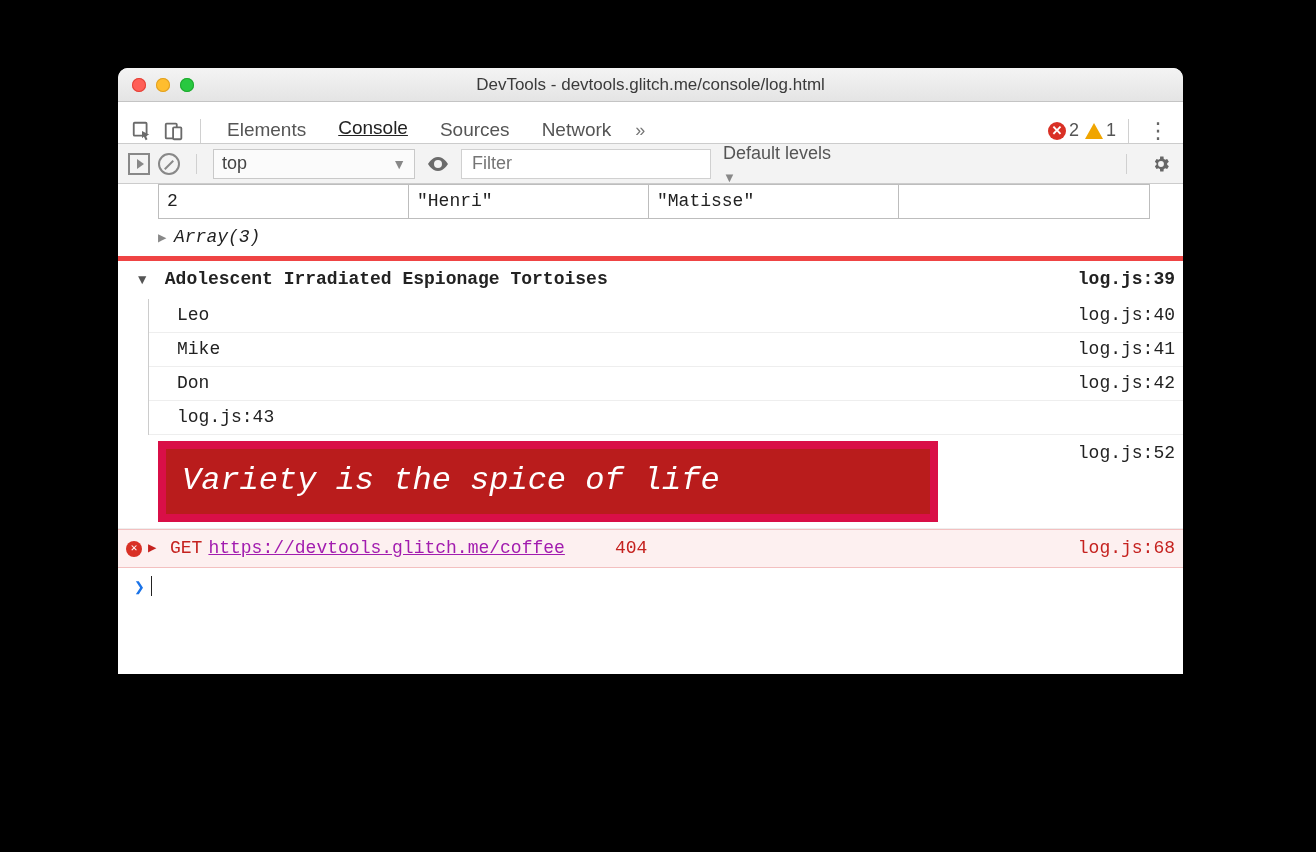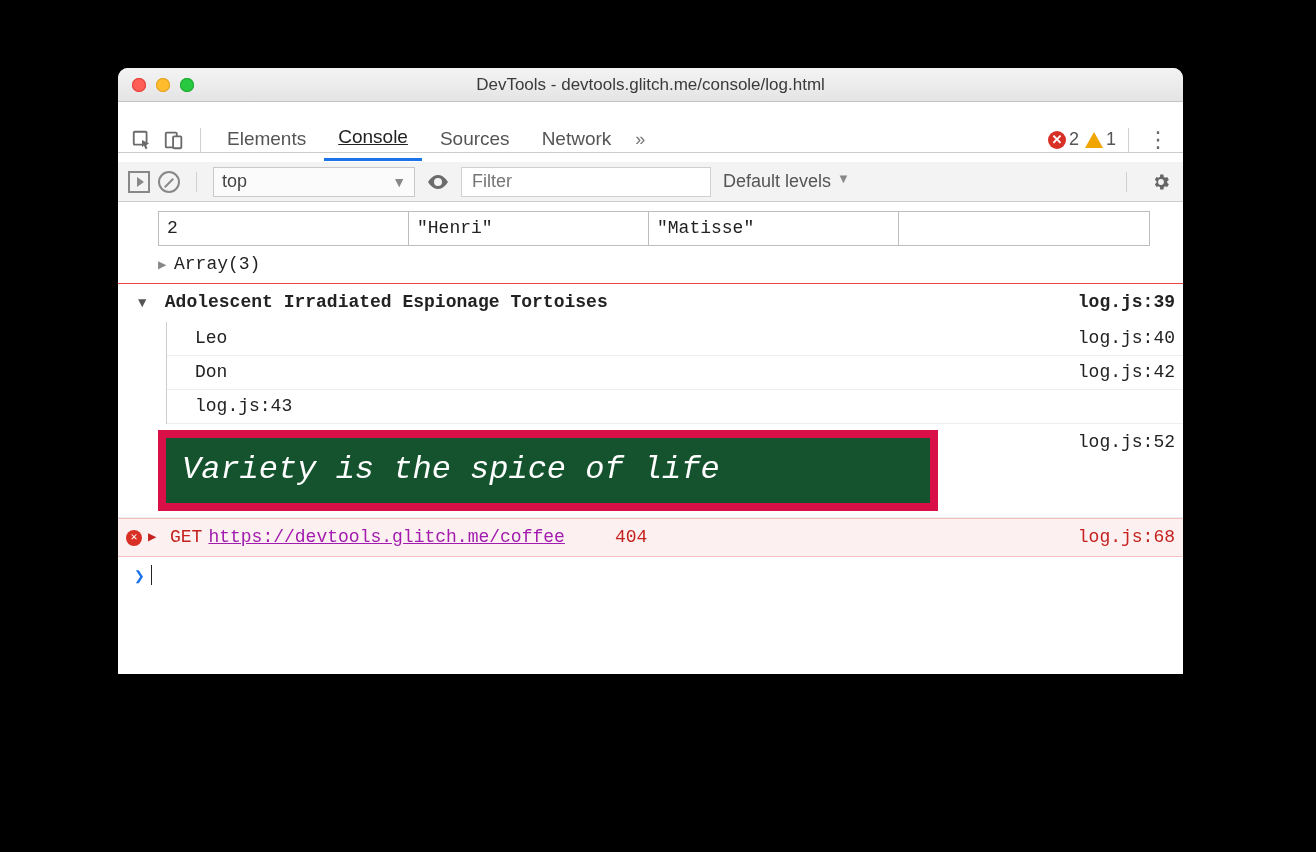--- a/index.html
+++ b/index.html
@@ -19,21 +19,20 @@
     left: 118px;
     top: 68px;
     width: 1065px;
     height: 606px;
     background: #fff;
     border-radius: 10px 10px 0 0;
     box-shadow: 0 18px 50px rgba(0,0,0,.45), 0 0 0 1px rgba(0,0,0,.2);
     overflow: hidden;
     display: flex;
     flex-direction: column;
-    gap: 9px;
   }
   
   .titlebar {
     height: 34px;
     background: linear-gradient(#f4f4f4,#e4e4e4);
     border-bottom: 1px solid #c4c4c4;
     display: flex;
     align-items: center;
     position: relative;
   }
@@ -96,44 +95,44 @@
   .toolbar .ctx-select .caret { color: #888; font-size: 14px; }
   .filter-input {
     background: #fff;
     border: 1px solid #d0d0d0;
     height: 30px;
     width: 250px;
     padding: 0 10px;
     font-size: 18px;
     color: #666;
   }
-  .levels { display: inline-flex; align-items: flex-start; gap: 6px; color: #555; cursor: pointer; padding: 0 4px; }
+  .levels { display: inline-flex; align-items: flex-start; gap: 6px; color: #555; cursor: pointer; padding: 0 4px; flex-direction: column; }
   .gear { font-size: 20px; color: #666; padding: 0 8px; cursor: pointer; }
 
   
   .console-body { font-family: Menlo, Consolas, "Courier New", monospace; font-size: 18px; line-height: 1.4; overflow: auto; flex: 1; }
 
   
   .table-wrap { padding-left: 40px; }
   table.dev-table { border-collapse: collapse; width: 992px; }
   table.dev-table td, table.dev-table th { border: 1px solid #bdbdbd; padding: 4px 8px; text-align: left; font-weight: normal; color: #222; }
   .str { color: #b52e31; }
 
-  .array-line { padding: 6px 8px 6px 40px; border-bottom: 1px solid #ef4444; color: #222; }
+  .array-line { padding: 6px 8px 6px 40px; border-bottom: 5px solid #ef4444; color: #222; font-style: italic; }
   .disclosure { color: #888; font-size: 14px; margin-right: 4px; display: inline-block; width: 12px; }
 
   .group-head { font-weight: 700; padding: 6px 8px 6px 20px; display: flex; }
   .group-head .left-content { flex: 1; }
-  .group-children { border-left: 1px solid #ccc; margin-left: 48px; }
+  .group-children { border-left: 1px solid #ccc; margin-left: 30px; }
   .child-row { display: flex; padding: 4px 8px 4px 28px; border-bottom: 1px solid #eee; }
   .child-row .txt { flex: 1; }
 
   .styled-row { display: flex; padding: 6px 8px 6px 40px; border-bottom: 1px solid #eee; }
   .styled-box {
-    background: #14532d;
+    background: #b91c1c;
     border: 8px solid #d90f47;
     color: #fff;
     font-style: italic;
     font-size: 32px;
     padding: 10px 16px;
     width: 780px;
   }
 
   .error-row {
     background: #fdf0f0;
@@ -262,20 +261,24 @@
       </div>
       <span class="src">log.js:39</span>
     </div>
 
     <div class="group-children">
       <div class="child-row">
         <span class="txt">Leo</span>
         <span class="src">log.js:40</span>
       </div>
       <div class="child-row">
+        <span class="txt">Mike</span>
+        <span class="src">log.js:41</span>
+      </div>
+      <div class="child-row">
         <span class="txt">Don</span>
         <span class="src">log.js:42</span>
       </div>
       <div class="child-row">
         <span class="src">log.js:43</span>
       </div>
     </div>
 
     <div class="styled-row">
       <div style="flex:1">

